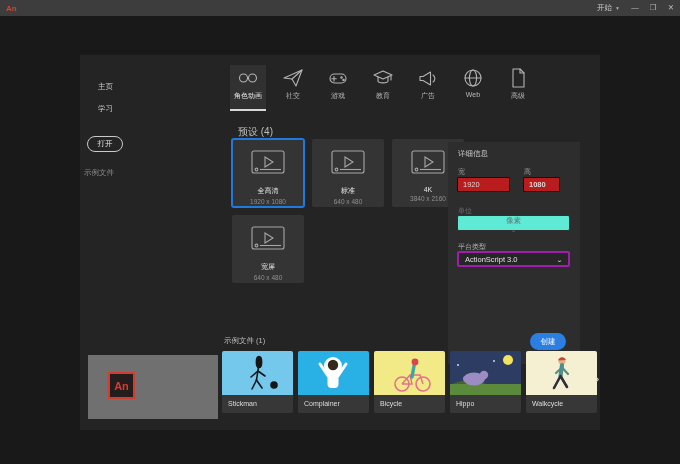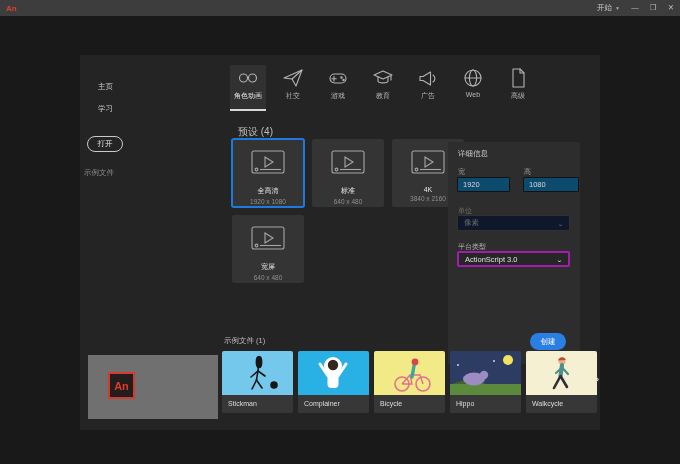--- a/index.html
+++ b/index.html
@@ -50,29 +50,29 @@
   .preset-card .picon{margin-top:9px;}
   .preset-name{font-size:7px;color:#e6e6e6;margin-top:3px;}
   .preset-size{font-size:6.5px;color:#8f8f8f;margin-top:2px;}
 
   
   #details{position:absolute;left:368px;top:63px;width:132px;height:222px;background:#2d2d2d;margin-top:24px;}
   #details-heading{position:absolute;left:10px;top:7px;font-size:7.5px;color:#d0d0d0;}
   .dim-label{position:absolute;font-size:7px;color:#9d9d9d;}
   #width-label{left:10px;top:25px;}
   #height-label{left:76px;top:25px;}
-  .dim-input{position:absolute;height:15px;background:#0c4a6e;border:1px solid #121212;color:#d8d8d8;
+  .dim-input{position:absolute;height:15px;background:#b91c1c;border:1px solid #121212;color:#d8d8d8;
     font-size:7.5px;font-family:"Liberation Sans",sans-serif;padding:0 0 0 5px;box-sizing:border-box;border-radius:1px;}
   #width-input{left:9px;top:35px;width:53px;}
-  #height-input{left:75px;top:35px;width:56px;}
+  #height-input{left:75px;top:35px;width:37px;font-weight:bold;}
   #units-label{left:10px;top:64px;color:#6f6f6f;}
   #platform-label{left:10px;top:100px;color:#b5b5b5;}
   .select{position:absolute;left:9px;width:113px;height:16px;border-radius:2px;box-sizing:border-box;
     display:flex;align-items:center;justify-content:space-between;padding:0 6px;font-size:7.5px;}
-  #units-select{top:73px;background:#0f172a;border:1px solid #313131;color:#6d6d6d;}
+  #units-select{top:73px;background:#5eead4;border:1px solid #313131;color:#6d6d6d;flex-direction:column;}
   #platform-select{top:109px;background:#262626;border:2px solid #a21caf;color:#e2e2e2;}
   .select .chev{font-size:6px;transform:scaleX(1.4);}
   #create-btn{position:absolute;right:14px;bottom:14px;width:36px;height:17px;border-radius:9px;
     background:#2b7fe3;color:#fff;font-size:7.5px;display:flex;align-items:center;justify-content:center;border:none;}
 
   
   #samples-heading{position:absolute;left:144px;top:281px;font-size:7.5px;color:#bdbdbd;}
   #sample-row{position:absolute;left:142px;top:296px;display:flex;gap:5px;}
   .sample-card{width:71px;height:62px;background:#373737;border-radius:2px;overflow:hidden;}
   .sample-thumb{width:71px;height:44px;}

